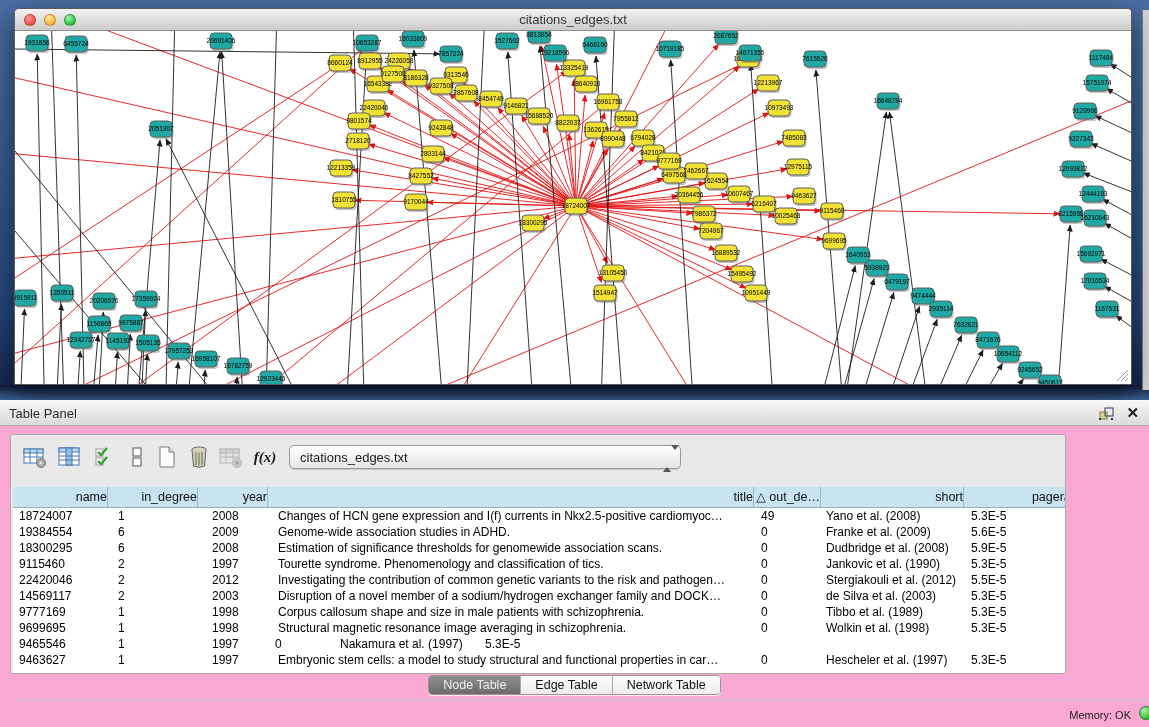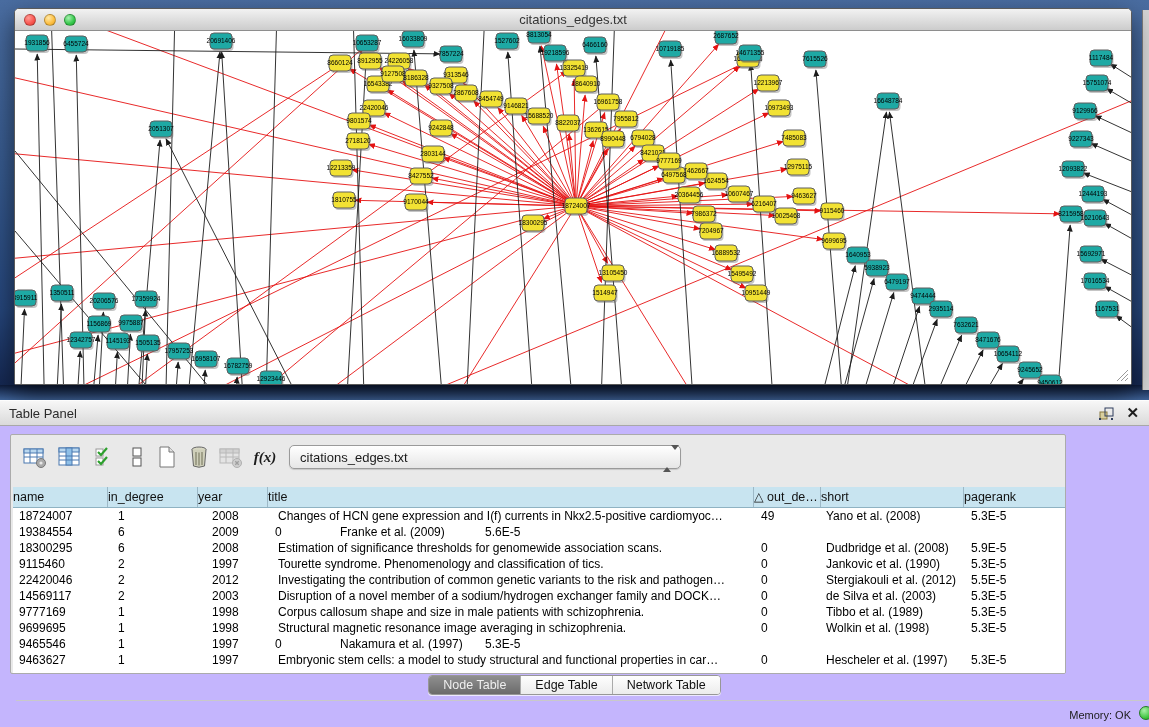--- a/index.html
+++ b/index.html
@@ -24,21 +24,21 @@
   .lights { position:absolute; left:9px; top:5px; display:flex; gap:8px; }
   .light { width:12px; height:12px; border-radius:50%; border:1px solid rgba(0,0,0,.25); }
   .light.red    { background:radial-gradient(circle at 35% 30%, #ff9a94, #f9554f 60%, #d84138); }
   .light.yellow { background:radial-gradient(circle at 35% 30%, #ffe9a8, #fdbd3e 60%, #d8a030); }
   .light.green  { background:radial-gradient(circle at 35% 30%, #a8f0b0, #35c84b 60%, #28a532); }
   .net-canvas { position:relative; width:1116px; height:353px; background:#fff; overflow:hidden; }
   .grip { position:absolute; right:2px; bottom:2px; }
 
   
   .table-panel { position:absolute; left:0; top:400px; width:1149px; height:327px;
-    background:#c4b5fd; }
+    background:#f9a8d4; }
   .panel-header { position:relative; height:26px;
     background:linear-gradient(180deg,#f7f7f7,#dadada);
     border-top:1px solid #fdfdfd; border-bottom:1px solid #a8a8a8; }
   .panel-title { position:absolute; left:9px; top:5px; font-size:13px; color:#2b2b2b; }
   .panel-header-icons { position:absolute; right:10px; top:4px; display:flex; gap:12px; align-items:center; }
   .close-x { font-size:15px; font-weight:bold; color:#1c1c1c; line-height:16px; cursor:default; }
 
   .inner-box { position:absolute; left:10px; top:34px; width:1056px; height:240px;
     border:1px solid #ababab; border-radius:2px; background:#e9e9e9; overflow:hidden; }
   .toolbar { position:absolute; left:0; top:0; width:100%; height:46px; }
@@ -52,21 +52,21 @@
     box-shadow:0 1px 1px rgba(0,0,0,.15); }
   .dropdown-value { position:absolute; left:10px; top:4px; font-size:13px; color:#1a1a1a; }
   .dd-arrows { position:absolute; right:8px; top:4px; width:9px; height:16px; }
   .dd-arrows .up { width:0; height:0; border-left:4px solid transparent; border-right:4px solid transparent;
     border-bottom:5px solid #555; margin-bottom:3px; }
   .dd-arrows .down { width:0; height:0; border-left:4px solid transparent; border-right:4px solid transparent;
     border-top:5px solid #555; }
 
   .tbl { position:absolute; left:2px; top:52px; width:1125px; height:186px; background:#fff; }
   .thead { display:flex; height:21px; background:#c8e4f0; border-bottom:1px solid #8fb2c2; }
-  .th { font-size:12.5px; color:#111; text-align:left; line-height:20px;
+  .th { font-size:12.5px; color:#111; text-align:right; line-height:20px;
     border-right:1px solid #9db8c6; overflow:hidden; white-space:nowrap; }
   .trow { display:flex; height:16px; }
   .td { font-size:12px; color:#000; line-height:16px; overflow:hidden; white-space:nowrap; }
   .c0{width:95px; padding-left:6px;} .c1{width:90px; padding-left:10px;} .c2{width:70px; padding-left:14px;}
   .c3{width:486px; padding-left:10px;} .c4{width:67px; padding-left:7px;} .c5{width:143px; padding-left:5px;}
   .c6{width:121px; padding-left:7px;}
   .thead .c0,.thead .c1,.thead .c2,.thead .c3,.thead .c4,.thead .c5,.thead .c6{padding-left:0;}
   .scrollbar { position:absolute; right:0; top:21px; width:14px; height:165px;
     background:#fafafa; border-left:1px solid #c6c6c6; }
   .thumb { position:absolute; left:2px; top:2px; width:9px; height:28px;
@@ -877,20 +877,21 @@
               <div class="td c2">2008</div>
               <div class="td c3">Changes of HCN gene expression and I(f) currents in Nkx2.5-positive cardiomyoc…</div>
               <div class="td c4">49</div>
               <div class="td c5">Yano et al. (2008)</div>
               <div class="td c6">5.3E-5</div>
             </div>
             <div class="trow">
               <div class="td c0">19384554</div>
               <div class="td c1">6</div>
               <div class="td c2">2009</div>
+              <div class="td c3">Genome-wide association studies in ADHD.</div>
               <div class="td c4">0</div>
               <div class="td c5">Franke et al. (2009)</div>
               <div class="td c6">5.6E-5</div>
             </div>
             <div class="trow">
               <div class="td c0">18300295</div>
               <div class="td c1">6</div>
               <div class="td c2">2008</div>
               <div class="td c3">Estimation of significance thresholds for genomewide association scans.</div>
               <div class="td c4">0</div>

